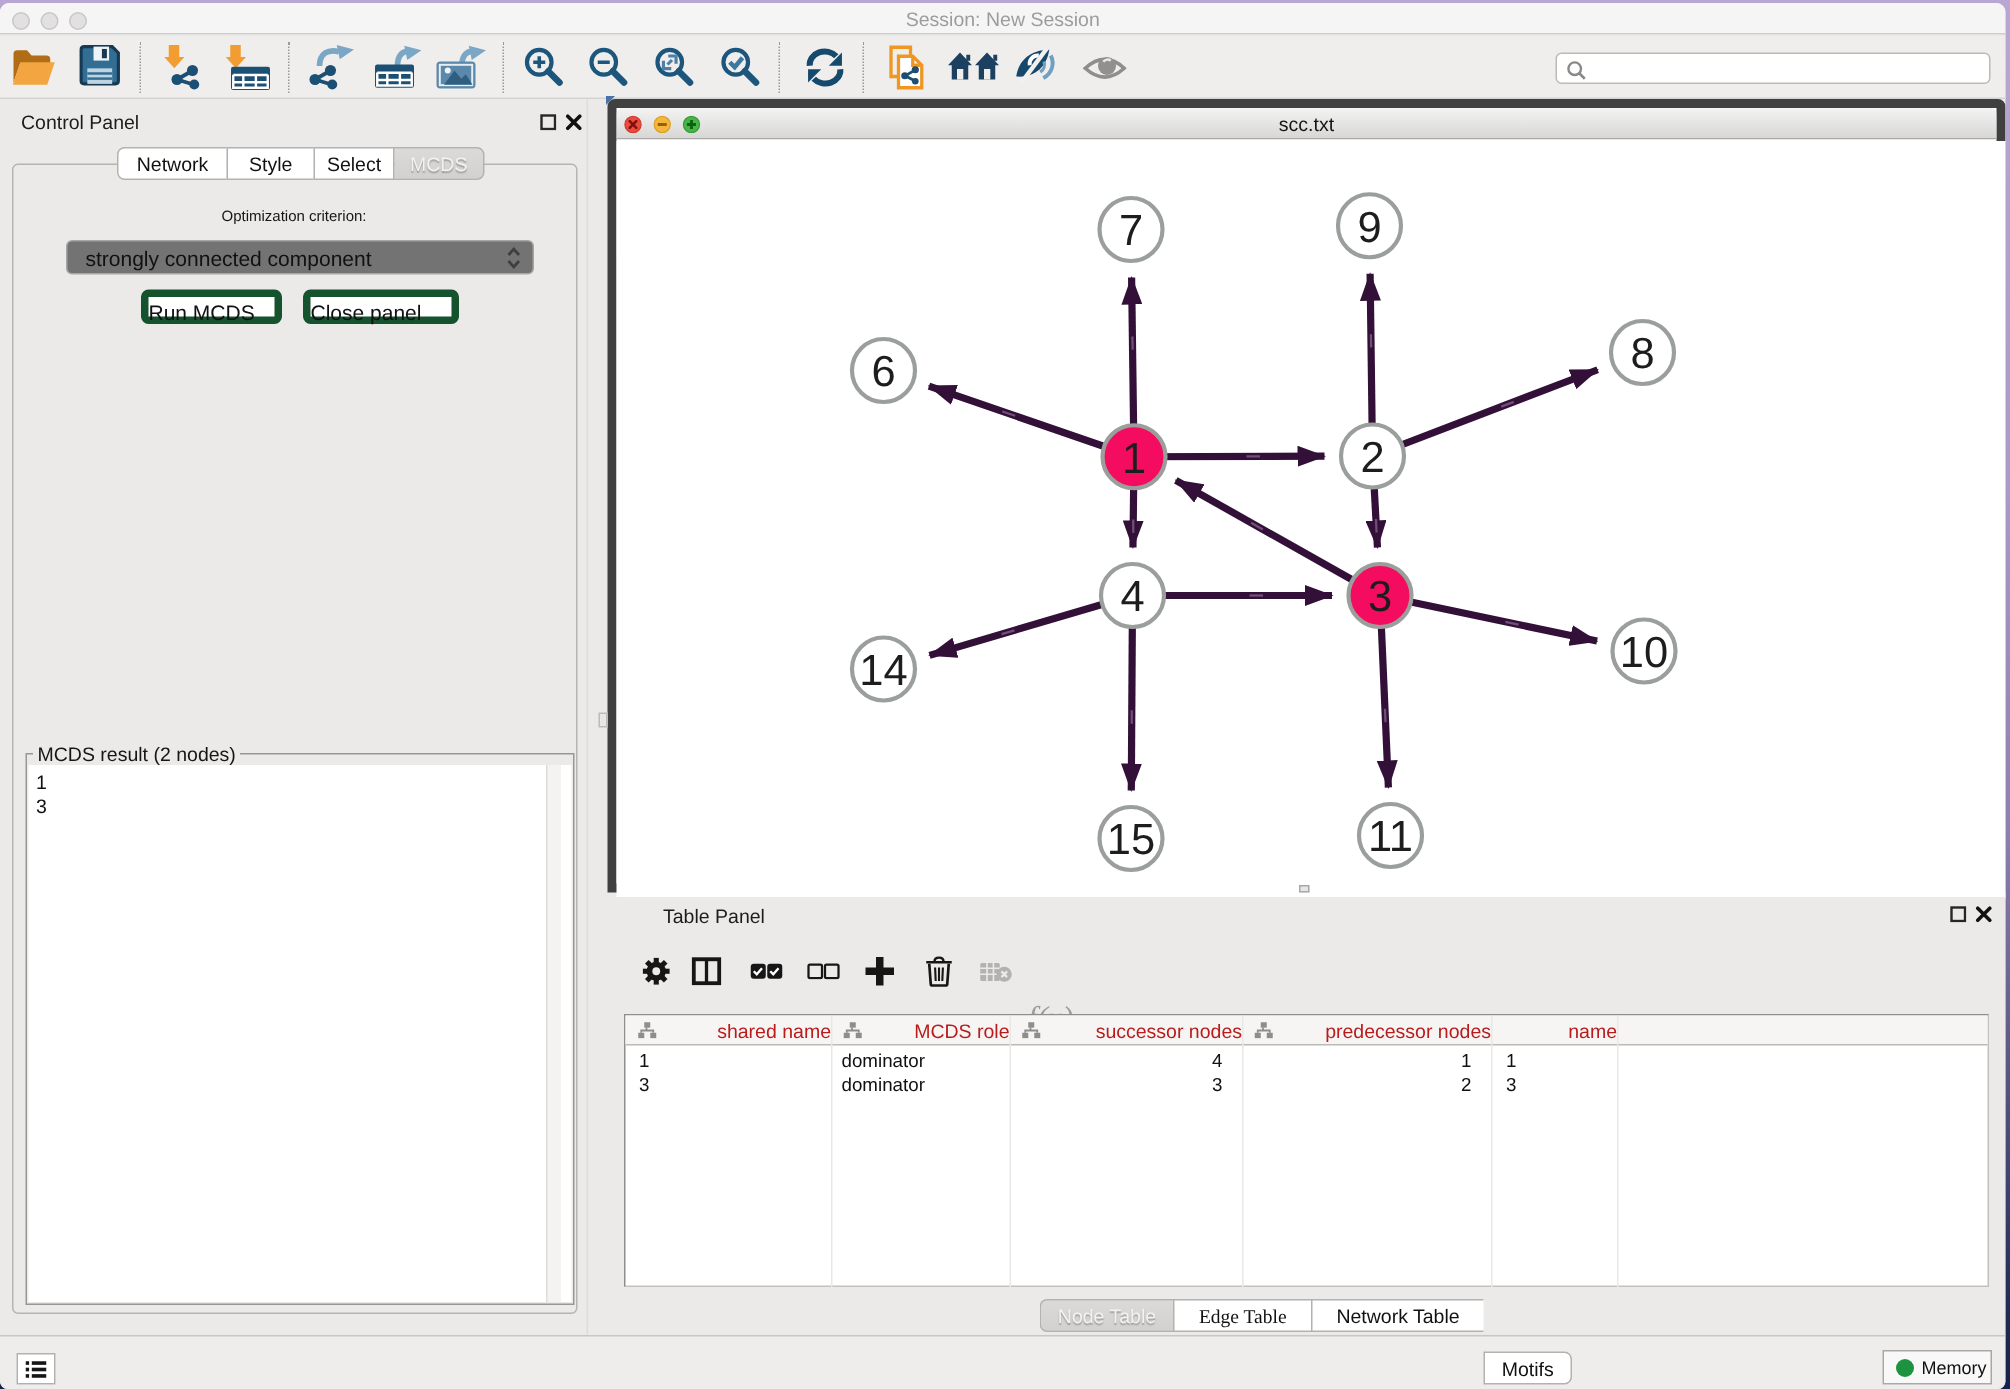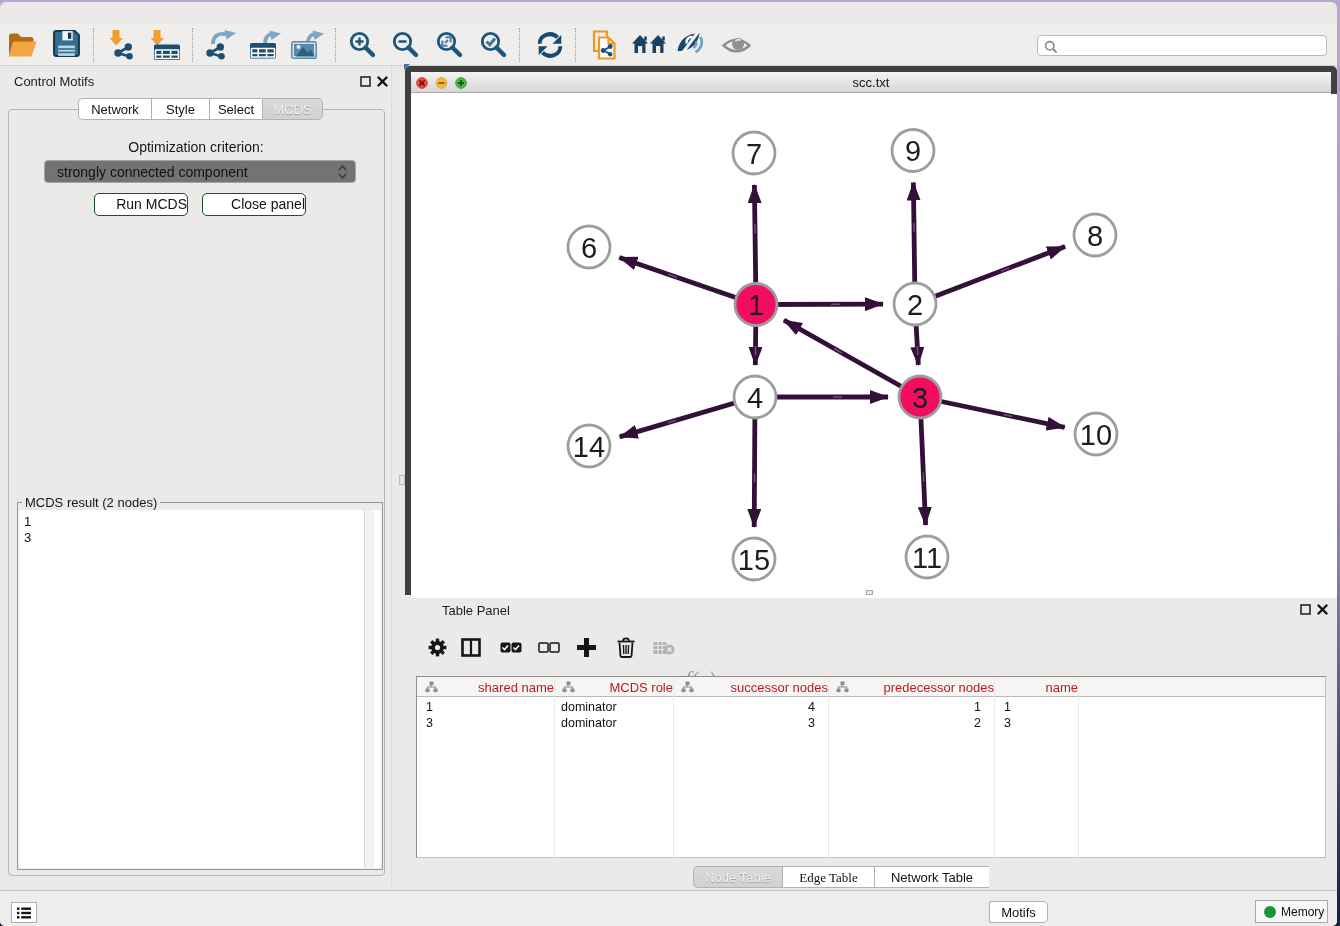--- a/index.html
+++ b/index.html
@@ -17,39 +17,45 @@
 .ticon { position:absolute; top:6px; }
 #searchbox { position:absolute; left:1037px; top:11px; width:290px; height:21px; background:#fff; border:1px solid #bbbab9; border-radius:4px; }
 
 #cpanel { position:absolute; left:0; top:64px; width:392px; height:824px; background:#eceae8; border-right:1px solid #dddcdb; }
 .phead { font-size:13px; color:#1c1c1c; }
 .tabrow { position:absolute; display:flex; z-index:3; }
 .tab { height:22px; line-height:21px; font-size:13px; text-align:center; background:#fff; border:1px solid #b3b2b1; border-right:none; color:#111; white-space:nowrap; overflow:hidden; }
 .tab.first { border-radius:5px 0 0 5px; }
 .tab.last  { border-radius:0 5px 5px 0; border-right:1px solid #b3b2b1; }
 .tab.sel { background:linear-gradient(#dbdad9,#d2d1d0); color:#f3f2f1; text-shadow:0 1px 1px #9a9a9a; }
-.btn { position:absolute; background:#fff; border:1px solid #14532d; border-radius:5px; font-size:14px; color:#111; text-align:right; }
+.btn { position:absolute; background:#fff; border:5px solid #14532d; border-radius:5px; font-size:14px; color:#111; text-align:left; }
 
 #netwin { position:absolute; left:405px; top:64px; width:932px; height:529px; border:6px solid #404040; border-radius:5px 5px 0 0; background:#fff; }
 #nettitle { position:absolute; left:0; top:0; width:100%; height:21px; background:linear-gradient(#f3f3f3,#d8d7d6); border-bottom:1px solid #aaa9a8; border-radius:4px 4px 0 0; }
 #netcanvas { position:absolute; left:0; top:22px; width:930px; height:505px; background:#fff; }
 
 #tpanel { position:absolute; left:405px; top:596px; width:932px; height:292px; background:#eceae8; }
 #tgrid { position:absolute; left:11px; top:78px; width:910px; height:182px; background:#fff; border:1px solid #c2c1c0; border-top:1px solid #8f8e8d; border-left:1px solid #8f8e8d; }
 .hicn { position:absolute; top:4px; }
 .htxt { position:absolute; top:3px; height:17px; text-align:right; font-size:13px; color:#b91c1c; }
 .cell { position:absolute; font-size:12.5px; color:#111; height:16px; }
 .vline { position:absolute; top:0; bottom:0; width:0; border-left:1px solid #e9e8e6; }
 #tgrid .vline { height:181px; }
 
 #statusbar { position:absolute; left:0; top:888px; width:100%; height:36px; background:#eeedec; border-top:1px solid #c8c7c5; }
 </style>
 </head>
 <body>
 <div id="win">
+  <div id="titlebar">
+    <div class="tl" style="left:8px;"></div>
+    <div class="tl" style="left:27px;"></div>
+    <div class="tl" style="left:46px;"></div>
+    <div id="apptitle">Session: New Session</div>
+  </div>
   <div id="toolbar">
     <svg class="ticon" style="left:7px;" width="30" height="29" viewBox="0 0 30 29">
       <path d="M2,25 L2,6 Q2,3.5 4.5,3.5 L11,3.5 L14,7 L24,7 Q26.5,7 26.5,9.5 L26.5,12 L6.5,12 Z" fill="#b06d15"></path>
       <path d="M1.5,26.5 L6.5,11.5 L29.5,11.5 L24.5,26.5 Z" fill="#f2a541"></path>
     </svg>
     <svg class="ticon" style="left:52px;top:5px;" width="29" height="29" viewBox="0 0 28 28">
       <path d="M2,4 Q2,2 4,2 L22,2 L26,6 L26,24 Q26,26 24,26 L4,26 Q2,26 2,24 Z" fill="#326e94" stroke="#173a52" stroke-width="2"></path>
       <rect x="10" y="2" width="10" height="9" fill="#eef3f6"></rect>
       <rect x="15.4" y="3.5" width="3.2" height="6" fill="#173a52"></rect>
       <rect x="6" y="16" width="16" height="10" fill="#bfd4e0"></rect>
@@ -180,38 +186,38 @@
       <path d="M13.5,4.2 A 3.6,3.6 0 0 1 18.5,3.4" fill="none" stroke="#e8e7e5" stroke-width="1.7"></path>
     </svg>
     <div id="searchbox">
       <svg style="position:absolute;left:6px;top:4px;" width="14" height="14" viewBox="0 0 14 14">
         <circle cx="5.8" cy="5.8" r="4.2" fill="none" stroke="#8a8988" stroke-width="1.6"></circle>
         <line x1="9" y1="9" x2="12.5" y2="12.5" stroke="#8a8988" stroke-width="1.8"></line>
       </svg>
     </div>
   </div>
   <div id="cpanel">
-    <div class="abs phead" style="left:14px;top:8px;">Control Motifs</div>
+    <div class="abs phead" style="left:14px;top:8px;">Control Panel</div>
     <svg class="abs" style="left:360px;top:10px;" width="11" height="11" viewBox="0 0 11 11">
         <rect x="1" y="1" width="9" height="9" fill="none" stroke="#262626" stroke-width="1.6"></rect>
       </svg>
     <svg class="abs" style="left:377px;top:10px;" width="11" height="11" viewBox="0 0 11 11">
         <g stroke="#111" stroke-width="2.4" stroke-linecap="round">
           <line x1="1.5" y1="1.5" x2="9.5" y2="9.5"></line>
           <line x1="9.5" y1="1.5" x2="1.5" y2="9.5"></line>
         </g>
       </svg>
     <div class="tabrow" style="left:78px;top:32px;">
       <div class="tab first" style="width:73px;">Network</div>
       <div class="tab" style="width:58px;">Style</div>
       <div class="tab" style="width:53px;">Select</div>
       <div class="tab last sel" style="width:61px;">MCDS</div>
     </div>
     <div class="abs" style="left:8px;top:43px;width:377px;height:767px;border:1px solid #b5b4b3;border-radius:4px;"></div>
-    <div class="abs" style="left:0;top:73px;width:392px;text-align:center;font-size:14px;color:#161616;">Optimization criterion:</div>
+    <div class="abs" style="left:0;top:73px;width:392px;text-align:center;font-size:10px;color:#161616;">Optimization criterion:</div>
     <div class="abs" style="left:44px;top:94px;width:312px;height:23px;background:#737373;border:1px solid #a7a6a5;border-radius:4px;">
       <div style="position:absolute;left:12px;top:3px;font-size:14px;color:#111;">strongly connected component</div>
       <svg style="position:absolute;right:7px;top:3px;" width="11" height="16" viewBox="0 0 11 16">
         <path d="M2,6 L5.5,2 L9,6" fill="none" stroke="#3e3e3e" stroke-width="1.8"></path>
         <path d="M2,10 L5.5,14 L9,10" fill="none" stroke="#3e3e3e" stroke-width="1.8"></path>
       </svg>
     </div>
     <div class="btn" style="left:94px;top:127px;width:94px;height:23px;line-height:21px;">Run MCDS</div>
     <div class="btn" style="left:202px;top:127px;width:104px;height:23px;line-height:21px;">Close panel</div>
     <div class="abs" style="left:17px;top:436px;width:366px;height:368px;border:1px solid #989796;">

